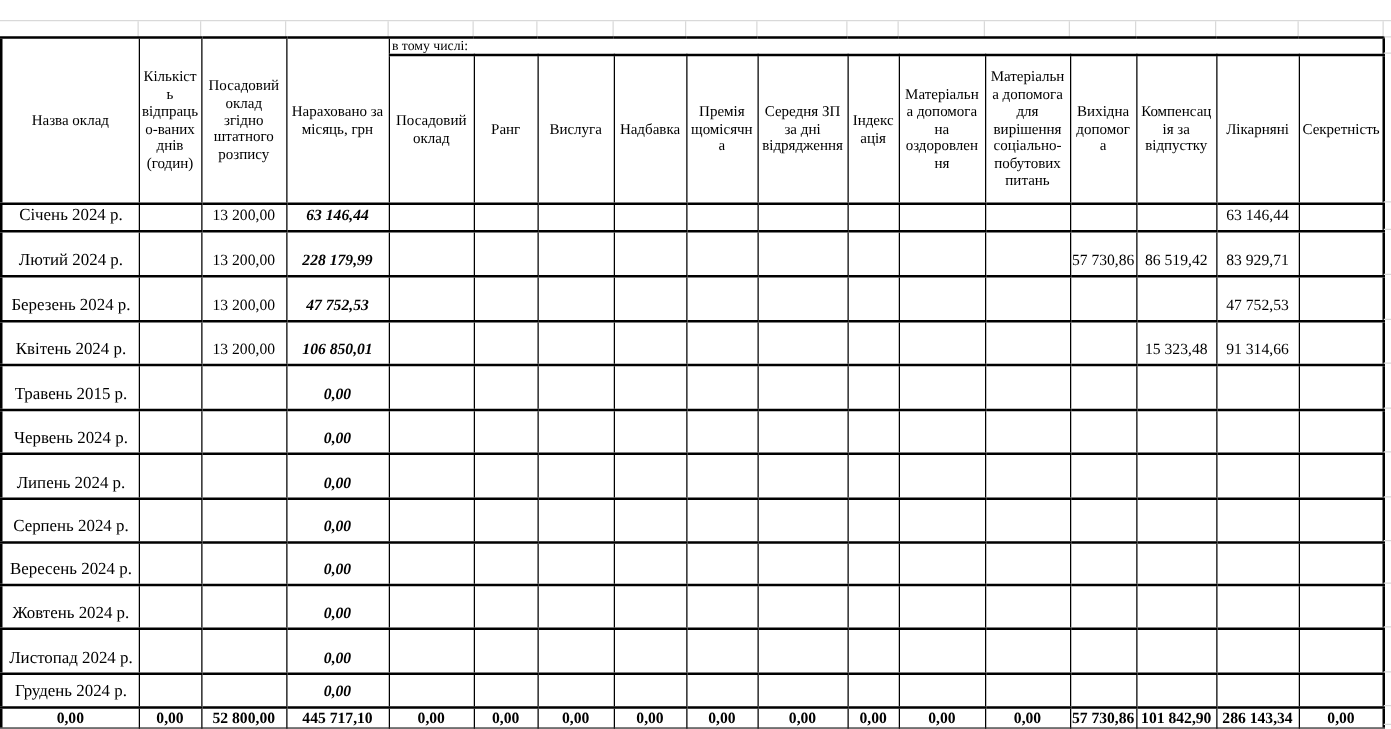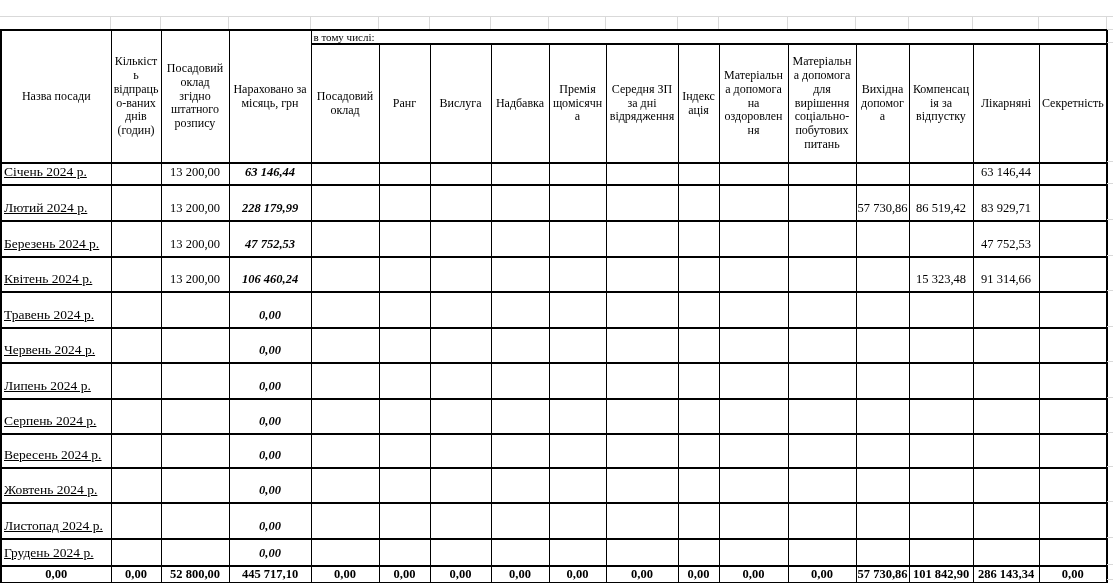--- a/index.html
+++ b/index.html
@@ -19,21 +19,21 @@
     border-collapse:collapse;table-layout:fixed;
     border:2px solid #000;border-bottom-width:3px;
   }
   th,td{
     border:1px solid #000;border-top-width:2px;border-bottom-width:2px;
     overflow:hidden;word-wrap:break-word;overflow-wrap:break-word;
   }
   th{font-weight:normal;font-size:12px;line-height:1.16;text-align:center;vertical-align:middle;padding:0 2px;}
   th.group{font-size:11px;text-align:left;vertical-align:top;padding:0 2px;line-height:12px;}
   td{font-size:12.5px;text-align:center;vertical-align:bottom;padding:0 1px 4px 1px;}
-  td.mlabel{text-align:left;font-size:13.5px;padding-left:2px;text-decoration:underline;}
+  td.mlabel{text-align:center;font-size:13.5px;padding-left:2px;}
   td.accrued{font-weight:bold;font-style:italic;}
   tr.totals td{font-weight:bold;font-style:normal;vertical-align:middle;padding:0 1px;font-size:12.5px;}
 </style>
 </head>
 <body>
 
 <div class="sheet">
   <div class="grid-strip" id="grid-strip">
       <div class="vline" style="left: 110px;"></div>
       <div class="vline" style="left: 160px;"></div>
@@ -68,21 +68,21 @@
         <col style="width: 41px;">
         <col style="width: 69px;">
         <col style="width: 68px;">
         <col style="width: 53px;">
         <col style="width: 64px;">
         <col style="width: 66px;">
         <col style="width: 68px;">
       </colgroup>
     <thead id="thead">
         <tr style="height: 13px;">
-          <th rowspan="2">Назва посади</th>
+          <th rowspan="2">Назва оклад</th>
           <th rowspan="2">Кількість відпрацьо-ваних днів (годин)</th>
           <th rowspan="2">Посадовий оклад згідно штатного розпису</th>
           <th rowspan="2">Нараховано за місяць, грн</th>
           <th colspan="13" class="group">в тому числі:</th>
         </tr>
         <tr style="height: 119px;">
           <th>Посадовий оклад</th>
           <th>Ранг</th>
           <th>Вислуга</th>
           <th>Надбавка</th>
@@ -152,37 +152,37 @@
           <td></td>
           <td></td>
           <td></td>
           <td>47 752,53</td>
           <td></td>
         </tr>
         <tr style="height: 35px;">
           <td class="mlabel">Квітень 2024 р.</td>
           <td></td>
           <td>13 200,00</td>
-          <td class="accrued">106 460,24</td>
+          <td class="accrued">106 850,01</td>
           <td></td>
           <td></td>
           <td></td>
           <td></td>
           <td></td>
           <td></td>
           <td></td>
           <td></td>
           <td></td>
           <td></td>
           <td>15 323,48</td>
           <td>91 314,66</td>
           <td></td>
         </tr>
         <tr style="height: 36px;">
-          <td class="mlabel">Травень 2024 р.</td>
+          <td class="mlabel">Травень 2015 р.</td>
           <td></td>
           <td></td>
           <td class="accrued">0,00</td>
           <td></td>
           <td></td>
           <td></td>
           <td></td>
           <td></td>
           <td></td>
           <td></td>

